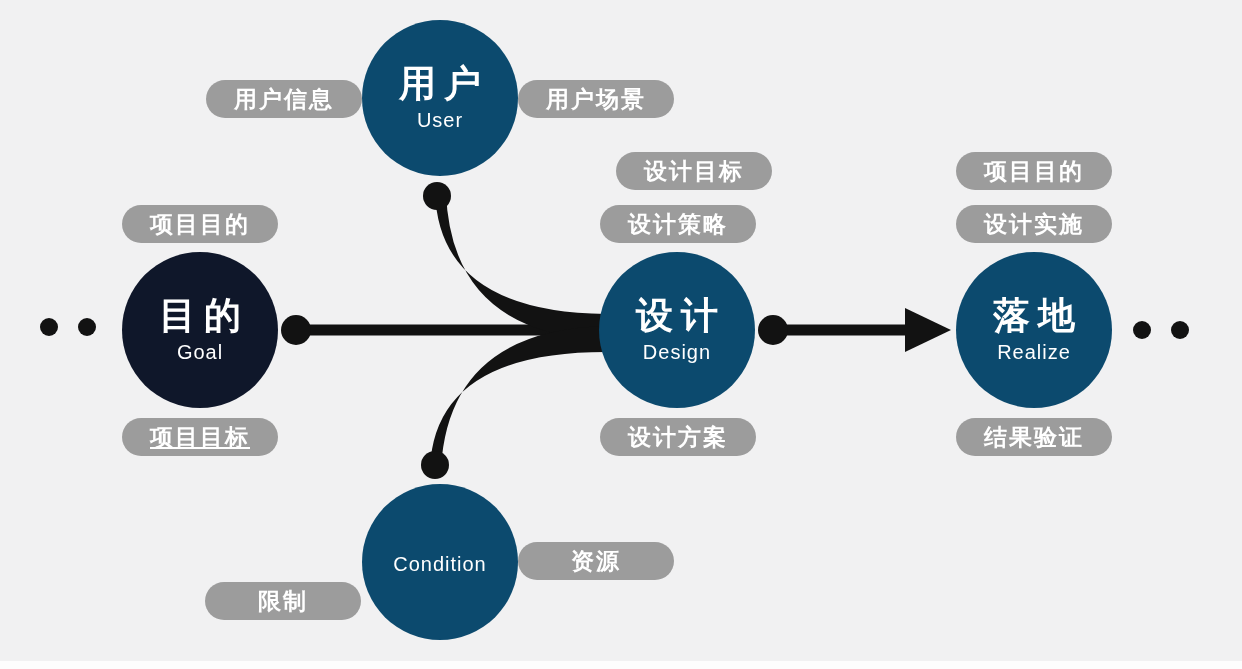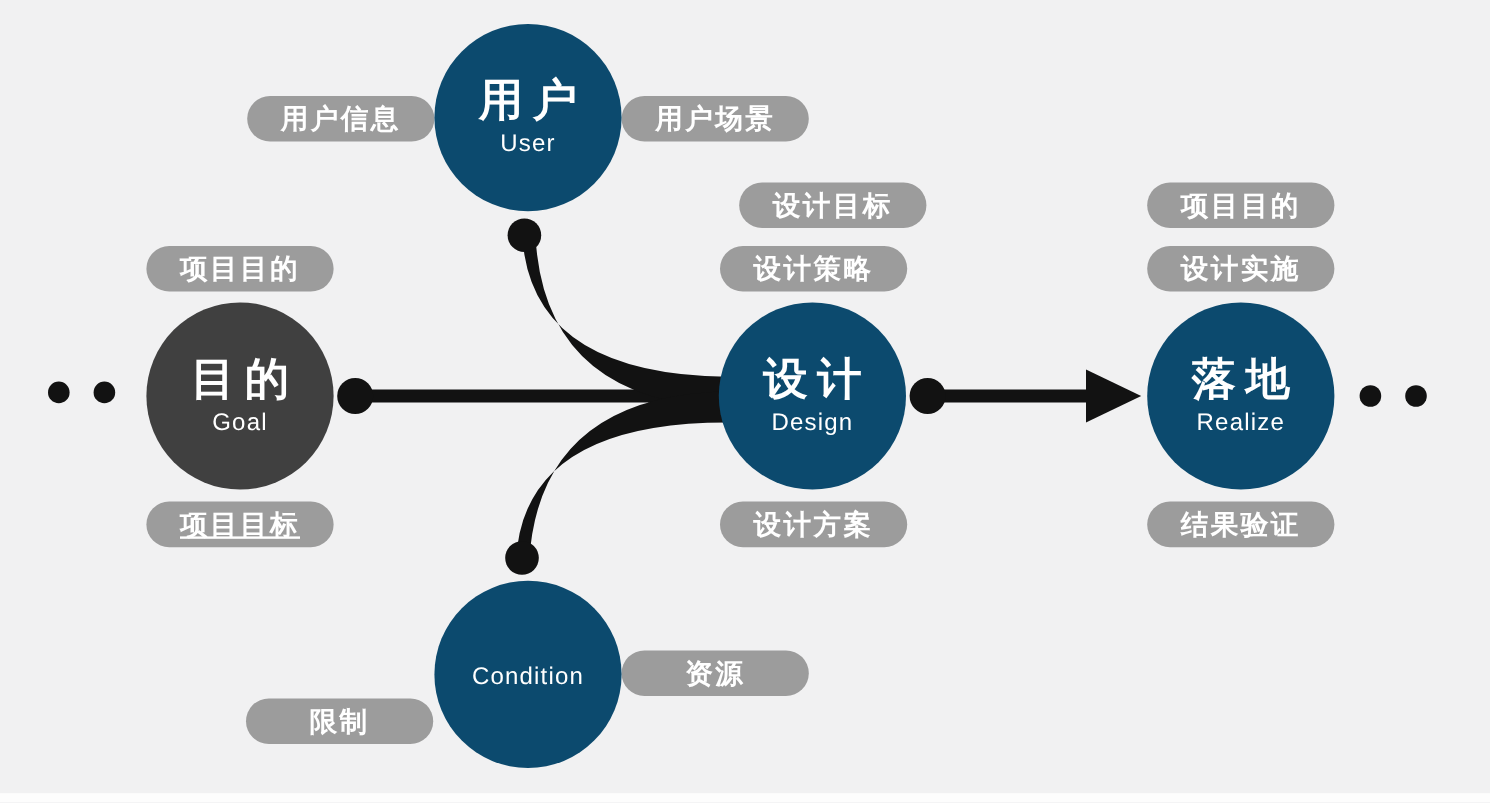--- a/index.html
+++ b/index.html
@@ -47,21 +47,21 @@
     letter-spacing: 8px;
     margin-left: 8px; 
     line-height: 1.1;
   }
   .node .en {
     font-size: 20px;
     font-weight: 400;
     margin-top: 4px;
     letter-spacing: 1px;
   }
-  .node.red { background: #404040; }
+  .node.red { background: #0f172a; }
   .node-user      { left: 362px; top: 20px;  }
   .node-goal      { left: 122px; top: 252px; }
   .node-design    { left: 599px; top: 252px; text-align: center; }
   .node-condition { left: 362px; top: 484px; }
   .node-realize   { left: 956px; top: 252px; }
   
   .pill {
     position: absolute;
     width: 156px;
     height: 38px;

